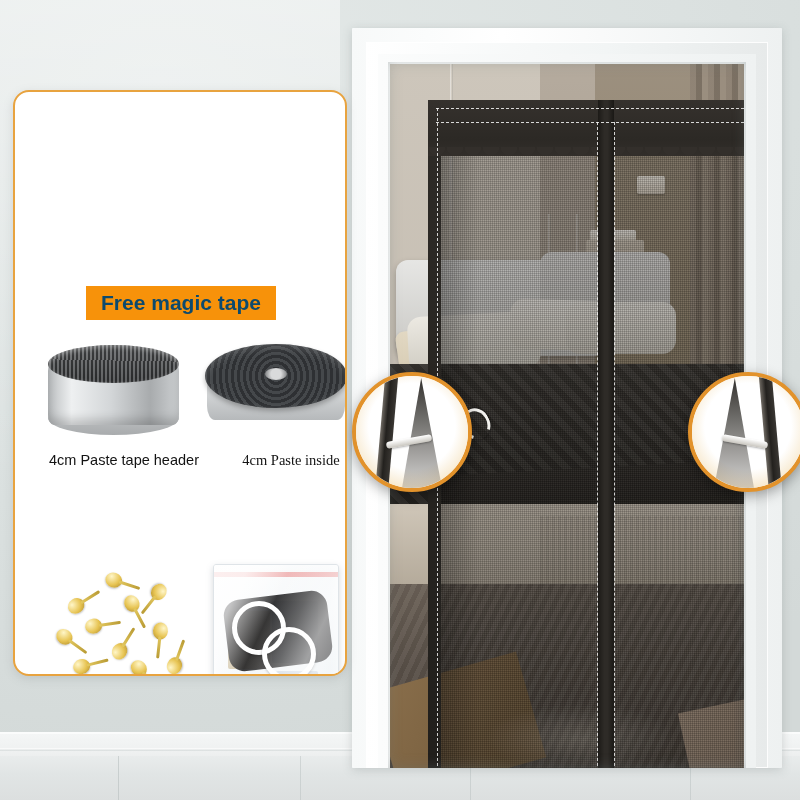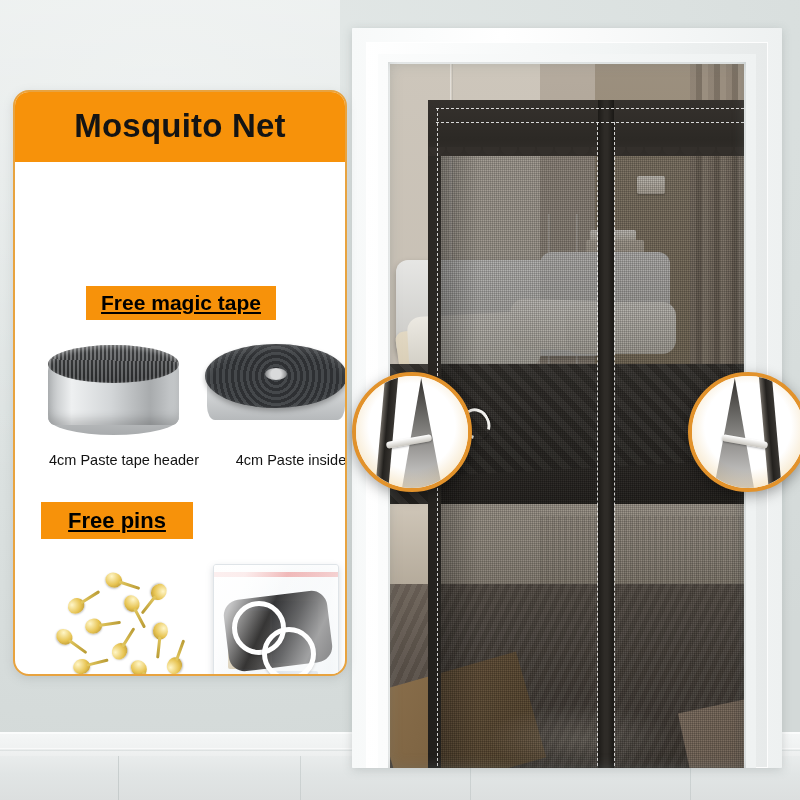--- a/index.html
+++ b/index.html
@@ -202,29 +202,29 @@
     background:#ffffff;border:2px solid #e8a33f;border-radius:16px;
     box-shadow:0 3px 10px rgba(130,140,140,.25);overflow:hidden;
   }
   .card-head{
     position:absolute;left:-2px;top:-2px;width:334px;height:72px;
     background:#f7920a;border-radius:15px 15px 0 0;
     display:flex;align-items:center;justify-content:center;
   }
   .card-title{font-size:33px;font-weight:bold;color:#141414;letter-spacing:.2px;}
   .badge{
-    background:#f7920a;color:#000000;font-weight:bold;text-align:left;
-    display:flex;align-items:center;justify-content:center;position:absolute;text-decoration:underline;
+    background:#f7920a;color:#0c4a6e;font-weight:bold;text-align:left;
+    display:flex;align-items:center;justify-content:center;position:absolute;
   }
   .badge-tape{left:71px;top:194px;width:190px;height:34px;font-size:21px;}
   .badge-pins{left:26px;top:410px;width:152px;height:37px;font-size:22px;}
   .badge-hook{left:192px;top:410px;width:140px;height:37px;font-size:22px;}
   .cap{position:absolute;font-size:14.5px;color:#131313;text-align:center;white-space:nowrap;}
   .cap-l{left:12px;top:360px;width:194px;}
-  .cap-r{left:206px;top:360px;width:140px;}
+  .cap-r{left:206px;top:360px;width:140px;font-family:Liberation Serif, serif;}
 
   
   .roll1{position:absolute;left:33px;top:247px;width:131px;height:94px;}
   .roll1-body{position:absolute;left:0;top:22px;width:131px;height:64px;
     background:linear-gradient(90deg,#b9bcbe 0%,#eef0f1 18%,#d3d6d8 48%,#a8abad 78%,#cdd0d2 100%);
     border-radius:6px/10px;box-shadow:inset 0 -6px 10px rgba(0,0,0,.18);}
   .roll1-top{position:absolute;left:0;top:6px;width:131px;height:38px;border-radius:50%;
     background:
       repeating-linear-gradient(92deg,rgba(0,0,0,.35) 0 2px,rgba(255,255,255,.18) 2px 4px),
       linear-gradient(180deg,#5d5f61,#3c3e40);
@@ -358,42 +358,38 @@
 
   <div class="mag" style="left:688px;top:372px;">
     <div class="mag-inner"></div>
     <div class="mag-curtain" style="left:72px;transform:rotate(-5deg);"></div>
     <div class="mag-flare" style="left:22px;top:2px;transform:scaleX(-1);"></div>
     <div class="mag-tie" style="left:30px;top:62px;transform:rotate(10deg);"></div>
   </div>
 
   <div class="card">
 
-    <div class="card-head">
-      <span class="card-title">Mosquito Net</span>
-    </div>
 
     <div class="badge badge-tape">Free magic tape</div>
 
     <div class="roll1">
       <div class="roll1-bot"></div>
       <div class="roll1-body"></div>
       <div class="roll1-top"></div>
     </div>
 
     <div class="roll2">
       <div class="roll2-side"></div>
       <div class="roll2-top"></div>
       <div class="roll2-hole"></div>
     </div>
 
     <div class="cap cap-l">4cm Paste tape header</div>
     <div class="cap cap-r">4cm Paste inside</div>
 
-    <div class="badge badge-pins">Free pins</div>
 
     <div class="pins">
       <div class="pin" style="left:62px;top:8px;transform:rotate(18deg);">
         <div class="pin-head"></div>
           <div class="pin-shaft"></div>
         </div>
       <div class="pin" style="left:24px;top:30px;transform:rotate(-32deg);">
         <div class="pin-head"></div>
           <div class="pin-shaft"></div>
         </div>

